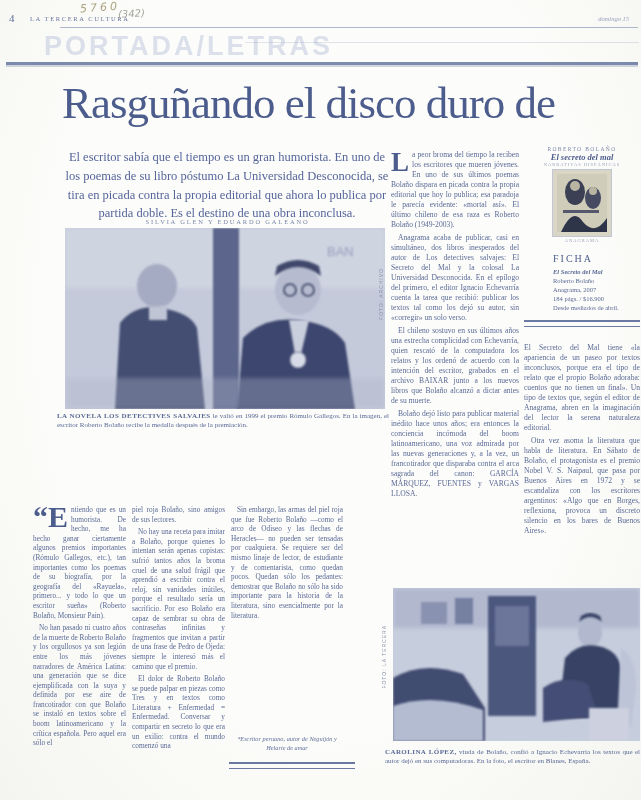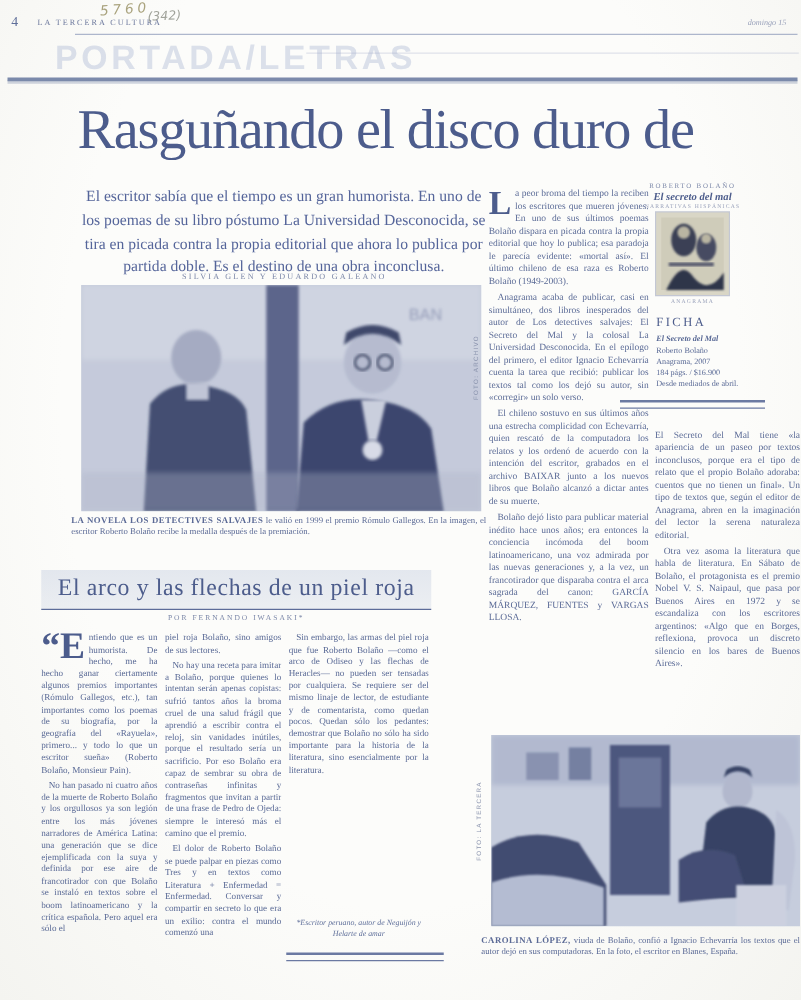--- a/index.html
+++ b/index.html
@@ -157,21 +157,21 @@
     <span class="lead">LA NOVELA LOS DETECTIVES SALVAJES</span><span> le valió en 1999 el premio Rómulo Gallegos. En la imagen, el escritor Roberto Bolaño recibe la medalla después de la premiación.</span>
   </div>
 
   <div class="abs bodycol fuzz" style="left:391px;top:150px;width:128px;height:434px;">
     <p class="first"><span class="dropcap">L</span><span>a peor broma del tiempo la reciben los escritores que mueren jóvenes. En uno de sus últimos poemas Bolaño dispara en picada contra la propia editorial que hoy lo publica; esa paradoja le parecía evidente: «mortal así». El último chileno de esa raza es Roberto Bolaño (1949-2003).</span></p>
     <p>Anagrama acaba de publicar, casi en simultáneo, dos libros inesperados del autor de Los detectives salvajes: El Secreto del Mal y la colosal La Universidad Desconocida. En el epílogo del primero, el editor Ignacio Echevarría cuenta la tarea que recibió: publicar los textos tal como los dejó su autor, sin «corregir» un solo verso.</p>
     <p>El chileno sostuvo en sus últimos años una estrecha complicidad con Echevarría, quien rescató de la computadora los relatos y los ordenó de acuerdo con la intención del escritor, grabados en el archivo BAIXAR junto a los nuevos libros que Bolaño alcanzó a dictar antes de su muerte.</p>
     <p>Bolaño dejó listo para publicar material inédito hace unos años; era entonces la conciencia incómoda del boom latinoamericano, una voz admirada por las nuevas generaciones y, a la vez, un francotirador que disparaba contra el arca sagrada del canon: GARCÍA MÁRQUEZ, FUENTES y VARGAS LLOSA.</p>
   </div>
 
-  <div class="abs" style="left:496px;top:146px;width:116px;">
+  <div class="abs" style="left:524px;top:146px;width:116px;">
     <div class="bk-author">ROBERTO BOLAÑO</div>
     <div class="bk-title">El secreto del mal</div>
     <div class="bk-sub">NARRATIVAS HISPÁNICAS</div>
     <div class="cover">
       <svg width="58" height="66" viewBox="0 0 58 66">
         <defs>
             <filter id="b3">
               <feGaussianBlur stdDeviation="0.7"></feGaussianBlur>
             </filter>
           </defs>
@@ -195,26 +195,20 @@
       <div>Desde mediados de abril.</div>
     </div>
     <div class="dblrule" style="margin-top:8px;"></div>
   </div>
 
   <div class="abs bodycol fuzz" style="left:524px;top:343px;width:116px;height:240px;">
     <p class="first">El Secreto del Mal tiene «la apariencia de un paseo por textos inconclusos, porque era el tipo de relato que el propio Bolaño adoraba: cuentos que no tienen un final». Un tipo de textos que, según el editor de Anagrama, abren en la imaginación del lector la serena naturaleza editorial.</p>
     <p>Otra vez asoma la literatura que habla de literatura. En Sábato de Bolaño, el protagonista es el premio Nobel V. S. Naipaul, que pasa por Buenos Aires en 1972 y se escandaliza con los escritores argentinos: «Algo que en Borges, reflexiona, provoca un discreto silencio en los bares de Buenos Aires».</p>
   </div>
 
-  <div class="abs" style="left:33px;top:456px;width:312px;">
-    <div class="inset-head" style="height:31px;">
-      <div class="t">El arco y las flechas de un piel roja</div>
-    </div>
-    <div class="inset-byline" style="margin-top:4px;">POR FERNANDO IWASAKI*</div>
-  </div>
 
   <div class="abs insetcol fuzz" style="left:33px;top:505px;width:93px;height:250px;">
     <p class="first"><span class="qdrop">“E</span><span>ntiendo que es un humorista. De hecho, me ha hecho ganar ciertamente algunos premios importantes (Rómulo Gallegos, etc.), tan importantes como los poemas de su biografía, por la geografía del «Rayuela», primero... y todo lo que un escritor sueña» (Roberto Bolaño, Monsieur Pain).</span></p>
     <p>No han pasado ni cuatro años de la muerte de Roberto Bolaño y los orgullosos ya son legión entre los más jóvenes narradores de América Latina: una generación que se dice ejemplificada con la suya y definida por ese aire de francotirador con que Bolaño se instaló en textos sobre el boom latinoamericano y la crítica española. Pero aquel era sólo el</p>
   </div>
 
   <div class="abs insetcol fuzz" style="left:132px;top:505px;width:93px;height:250px;">
     <p class="first">piel roja Bolaño, sino amigos de sus lectores.</p>
     <p>No hay una receta para imitar a Bolaño, porque quienes lo intentan serán apenas copistas: sufrió tantos años la broma cruel de una salud frágil que aprendió a escribir contra el reloj, sin vanidades inútiles, porque el resultado sería un sacrificio. Por eso Bolaño era capaz de sembrar su obra de contraseñas infinitas y fragmentos que invitan a partir de una frase de Pedro de Ojeda: siempre le interesó más el camino que el premio.</p>
     <p>El dolor de Roberto Bolaño se puede palpar en piezas como Tres y en textos como Literatura + Enfermedad = Enfermedad. Conversar y compartir en secreto lo que era un exilio: contra el mundo comenzó una</p>

